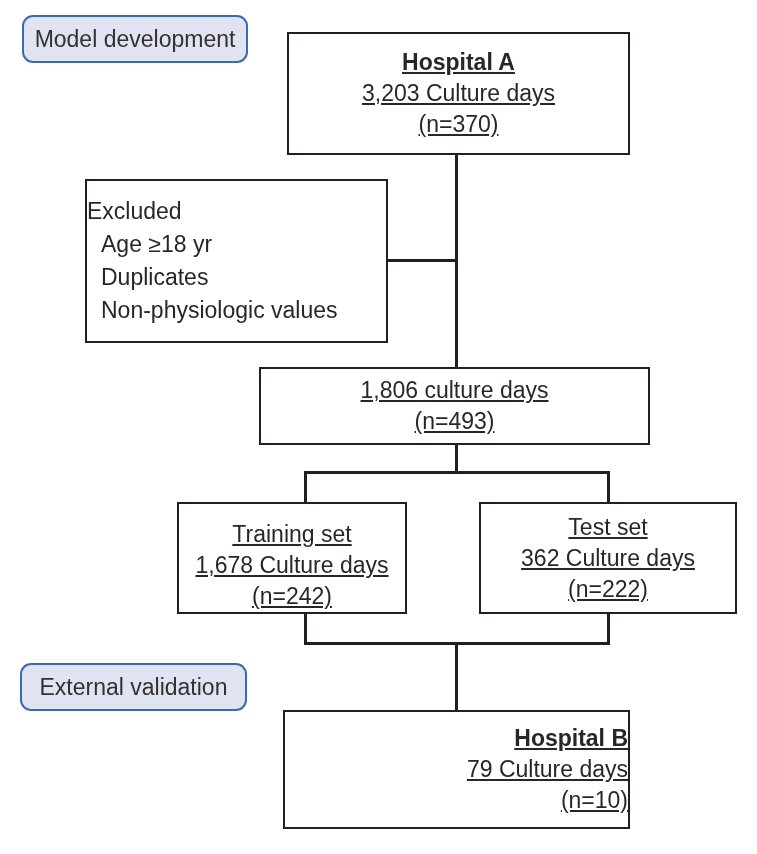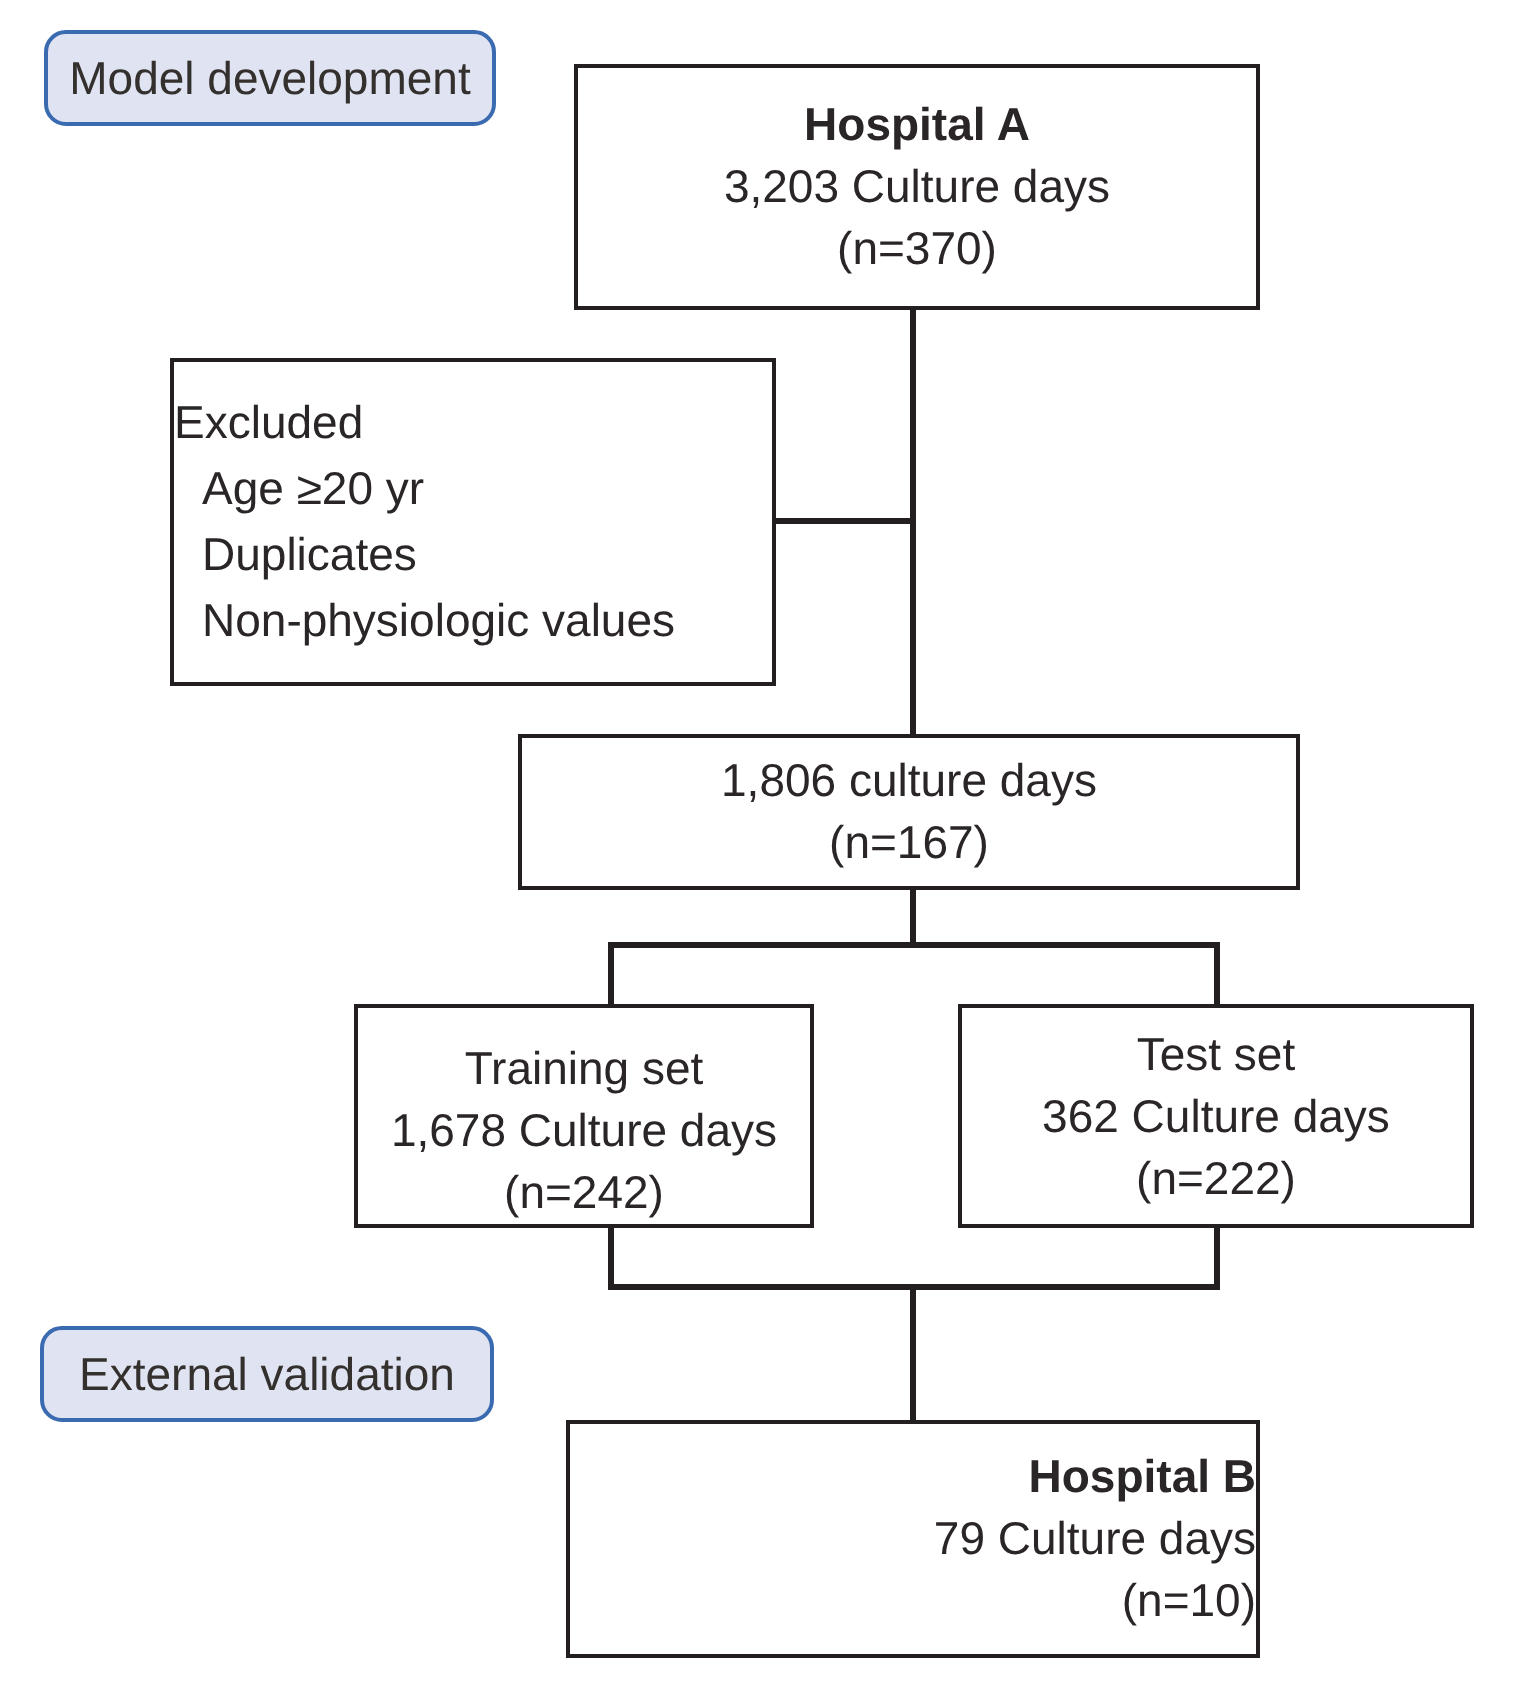--- a/index.html
+++ b/index.html
@@ -34,21 +34,21 @@
     position: absolute;
     box-sizing: border-box;
     border: 2.5px solid #231f20;
     background: #ffffff;
     display: flex;
     flex-direction: column;
     justify-content: center;
     font-size: 23px;
     line-height: 31px;
   }
-  .flow-box.centered { align-items: center; text-align: center; }
+  .flow-box.centered { align-items: center; text-align: center; text-decoration: underline; }
   .flow-box .box-title-bold { font-weight: bold; }
   .flow-box.left-list {
     align-items: flex-start;
     text-align: left;
     line-height: 33px;
   }
   .flow-box.left-list .list-item { padding-left: 14px; }
   
   .line {
     position: absolute;
@@ -80,28 +80,28 @@
   <div class="line" style="left:455px; top:642px; width:3px; height:68px;"></div>
 
   <div class="flow-box centered" style="left:287px; top:32px; width:343px; height:123px;">
     <div class="box-title-bold">Hospital A</div>
     <div>3,203 Culture days</div>
     <div>(n=370)</div>
   </div>
 
   <div class="flow-box left-list" style="left:85px; top:179px; width:303px; height:164px;">
     <div>Excluded</div>
-    <div class="list-item">Age ≥20 yr</div>
+    <div class="list-item">Age ≥18 yr</div>
     <div class="list-item">Duplicates</div>
     <div class="list-item">Non-physiologic values</div>
   </div>
 
   <div class="flow-box centered" style="left:259px; top:367px; width:391px; height:78px;">
     <div>1,806 culture days</div>
-    <div>(n=167)</div>
+    <div>(n=493)</div>
   </div>
 
   <div class="flow-box centered" style="left:177px; top:502px; width:230px; height:112px;justify-content:flex-end;">
     <div>Training set</div>
     <div>1,678 Culture days</div>
     <div>(n=242)</div>
   </div>
 
   <div class="flow-box centered" style="left:479px; top:502px; width:258px; height:112px;">
     <div>Test set</div>

